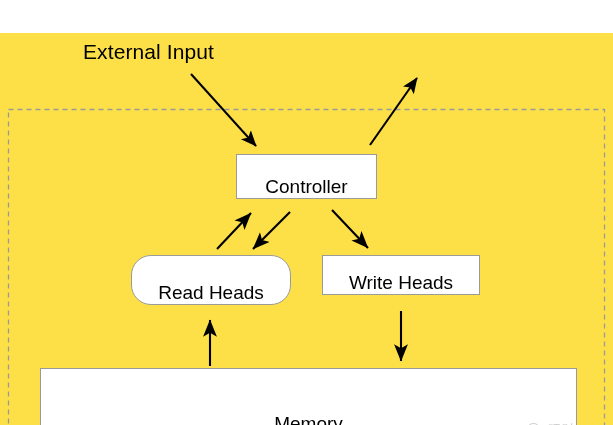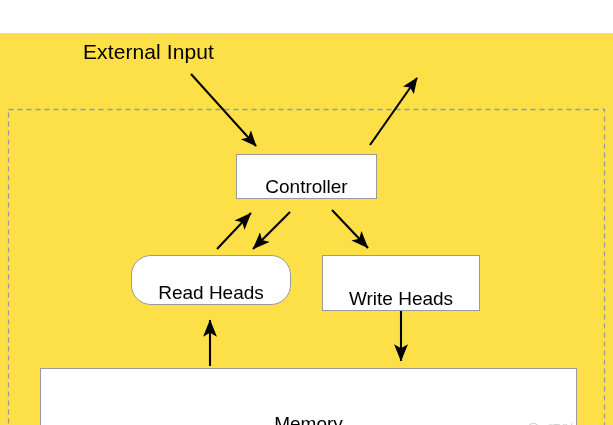--- a/index.html
+++ b/index.html
@@ -53,21 +53,21 @@
     color: #000000;
     white-space: nowrap;
   }
 
   #controller-box  { left: 236px; top: 121px; width: 141px; height: 45px; }
   #controller-box .node-label { font-size: 19px; }
 
   #read-heads-box  { left: 131px; top: 222px; width: 160px; height: 50px; border-radius: 20px; }
   #read-heads-box .node-label { font-size: 19px; }
 
-  #write-heads-box { left: 322px; top: 222px; width: 158px; height: 56px; }
+  #write-heads-box { left: 322px; top: 222px; width: 158px; height: 40px; }
   #write-heads-box .node-label { font-size: 19px; }
 
   #memory-box      { left: 40px;  top: 335px; width: 537px; height: 68px; }
   #memory-box .node-label { font-size: 19px; }
 
   #watermark {
     position: absolute;
     left: 528px;
     top: 388px;
     width: 72px;

